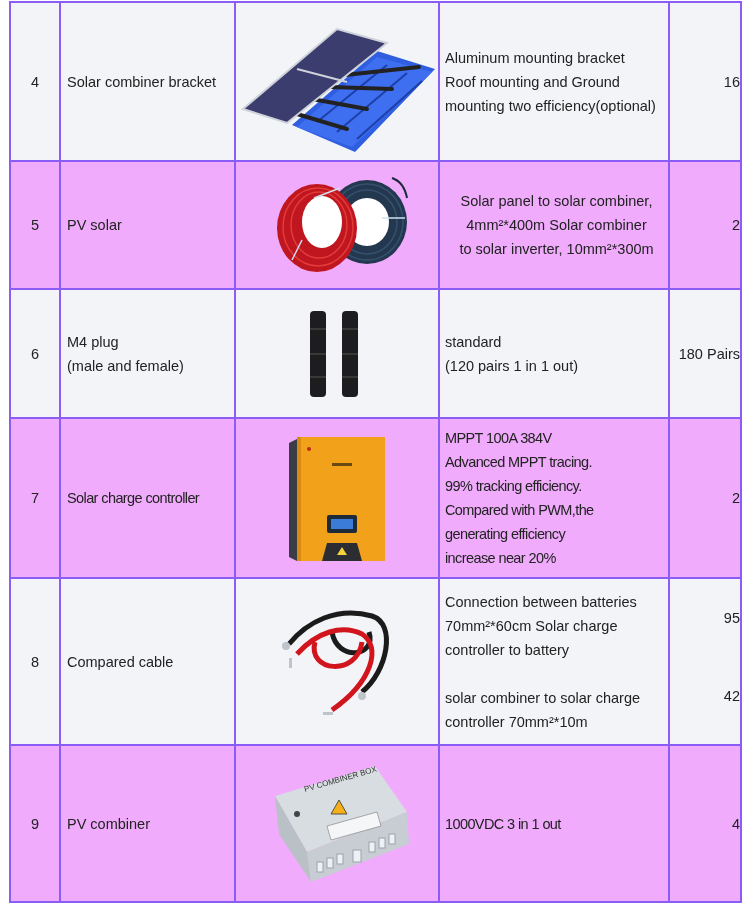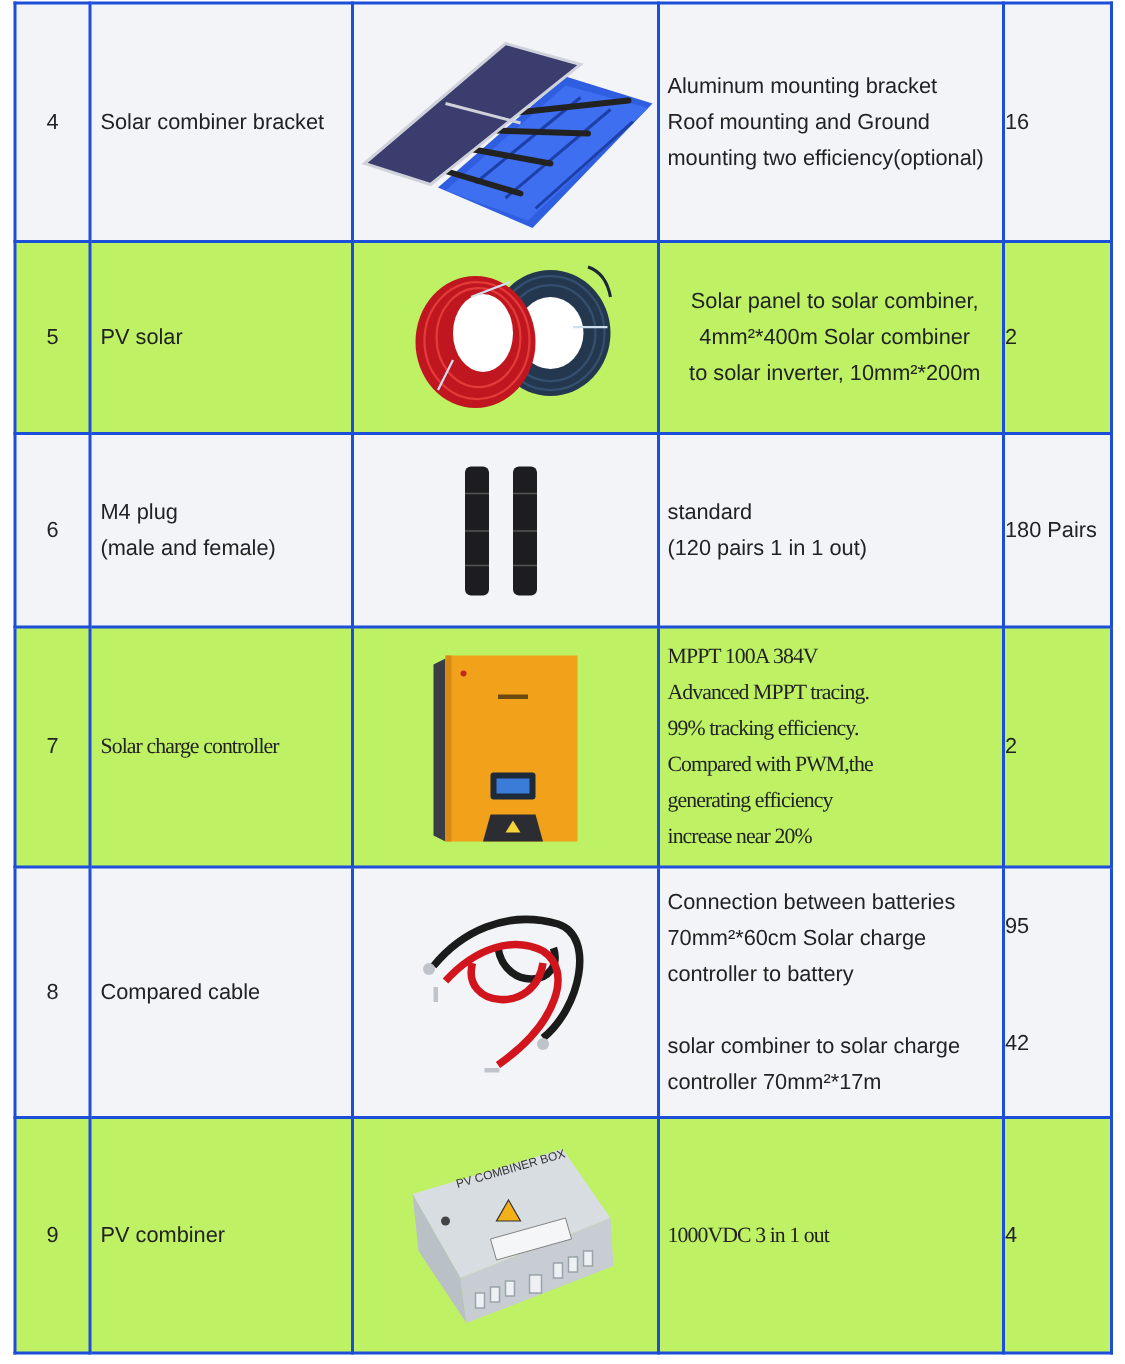--- a/index.html
+++ b/index.html
@@ -1,32 +1,32 @@
 <!DOCTYPE html>
 <html><head>
 <meta charset="utf-8">
 <style>
   html, body { margin: 0; padding: 0; background: #ffffff; }
   body { width: 750px; height: 909px; position: relative; overflow: hidden;
          font-family: "Liberation Sans", sans-serif; color: #222; }
   table.spec { position: absolute; left: 9px; top: 1px; border-collapse: collapse; table-layout: fixed; }
-  table.spec td { border: 2px solid #1d4ed8; padding: 0; vertical-align: middle; font-size: 14.5px; line-height: 24px; }
+  table.spec td { border: 2px solid #8b5cf6; padding: 0; vertical-align: middle; font-size: 14.5px; line-height: 24px; }
   tr.alt td { background: #f3f4f8; }
-  tr.plain td { background: #bef264; }
+  tr.plain td { background: #f0abfc; }
   td.num { text-align: center; }
   td.name { padding-left: 6px !important; }
   td.desc { padding-left: 5px !important; }
-  td.qty { text-align: left; }
+  td.qty { text-align: right; }
   .line { display: block; white-space: nowrap; }
   .center .line { text-align: center; }
   .img-wrap { display: flex; align-items: center; justify-content: center; width: 100%; height: 100%; }
   svg { display: block; }
   .desc-block { margin-bottom: 24px; }
   .desc-block:last-child { margin-bottom: 0; }
-  .narrow { letter-spacing: -0.6px; font-family: Liberation Serif, serif; }
+  .narrow { letter-spacing: -0.6px; }
 </style>
 </head>
 <body>
 
 <table class="spec">
   <colgroup>
     <col style="width:50px">
       <col style="width:175px">
       <col style="width:204px">
       <col style="width:230px">
@@ -93,21 +93,21 @@
             <line x1="52" y1="28" x2="78" y2="18"></line>
                 <line x1="30" y1="90" x2="40" y2="70"></line>
                 <line x1="120" y1="48" x2="143" y2="48"></line>
           </g>
         </svg>
       </div>
     </td>
     <td class="desc center">
       <span class="line">Solar panel to solar combiner,</span>
       <span class="line">4mm²*400m Solar combiner</span>
-      <span class="line">to solar inverter, 10mm²*200m</span>
+      <span class="line">to solar inverter, 10mm²*300m</span>
     </td>
     <td class="qty">2</td>
   </tr>
 
   <tr class="alt" style="height:129px">
     <td class="num">6</td>
     <td class="name">
       <span class="line">M4 plug</span>
       <span class="line">(male and female)</span>
     </td>
@@ -189,21 +189,21 @@
       </div>
     </td>
     <td class="desc">
       <div class="desc-block">
         <span class="line">Connection between batteries</span>
         <span class="line">70mm²*60cm Solar charge</span>
         <span class="line">controller to battery</span>
       </div>
       <div class="desc-block">
         <span class="line">solar combiner to solar charge</span>
-        <span class="line">controller 70mm²*17m</span>
+        <span class="line">controller 70mm²*10m</span>
       </div>
     </td>
     <td class="qty">
       <span class="line" style="margin-top:-10px">95</span>
       <span class="line" style="margin-top:54px">42</span>
     </td>
   </tr>
 
   <tr class="plain" style="height:157px">
     <td class="num">9</td>

